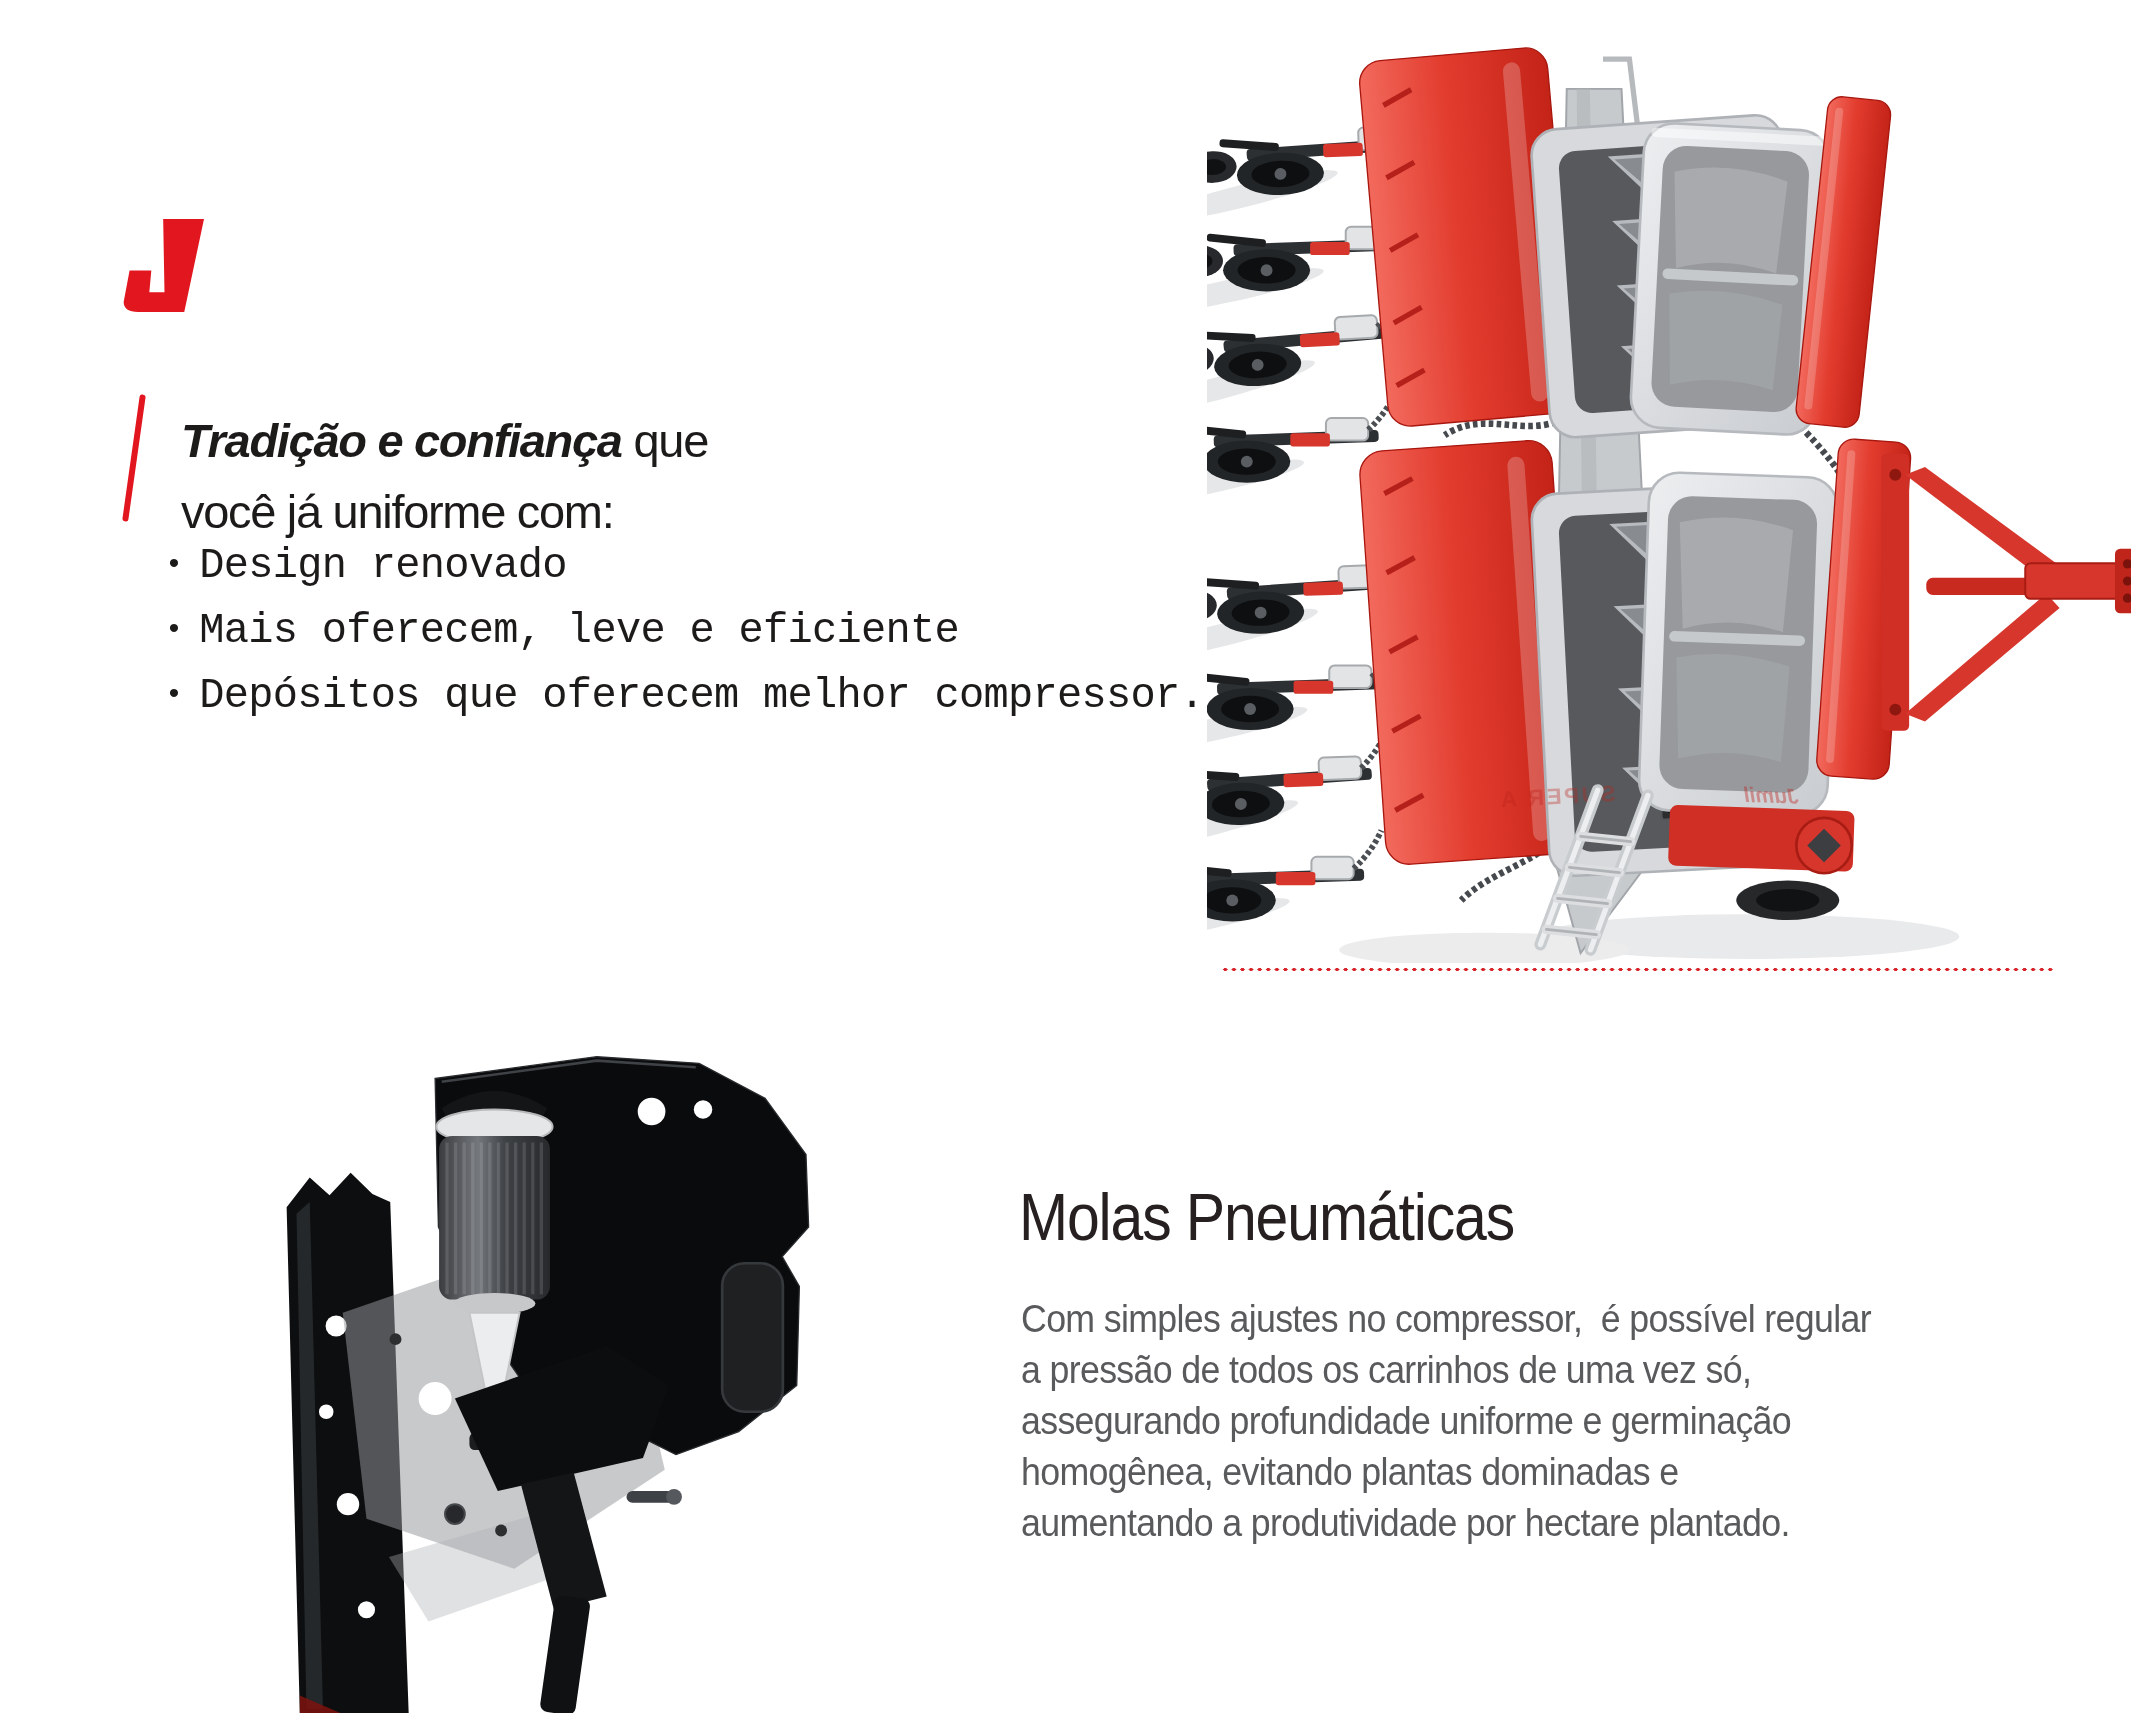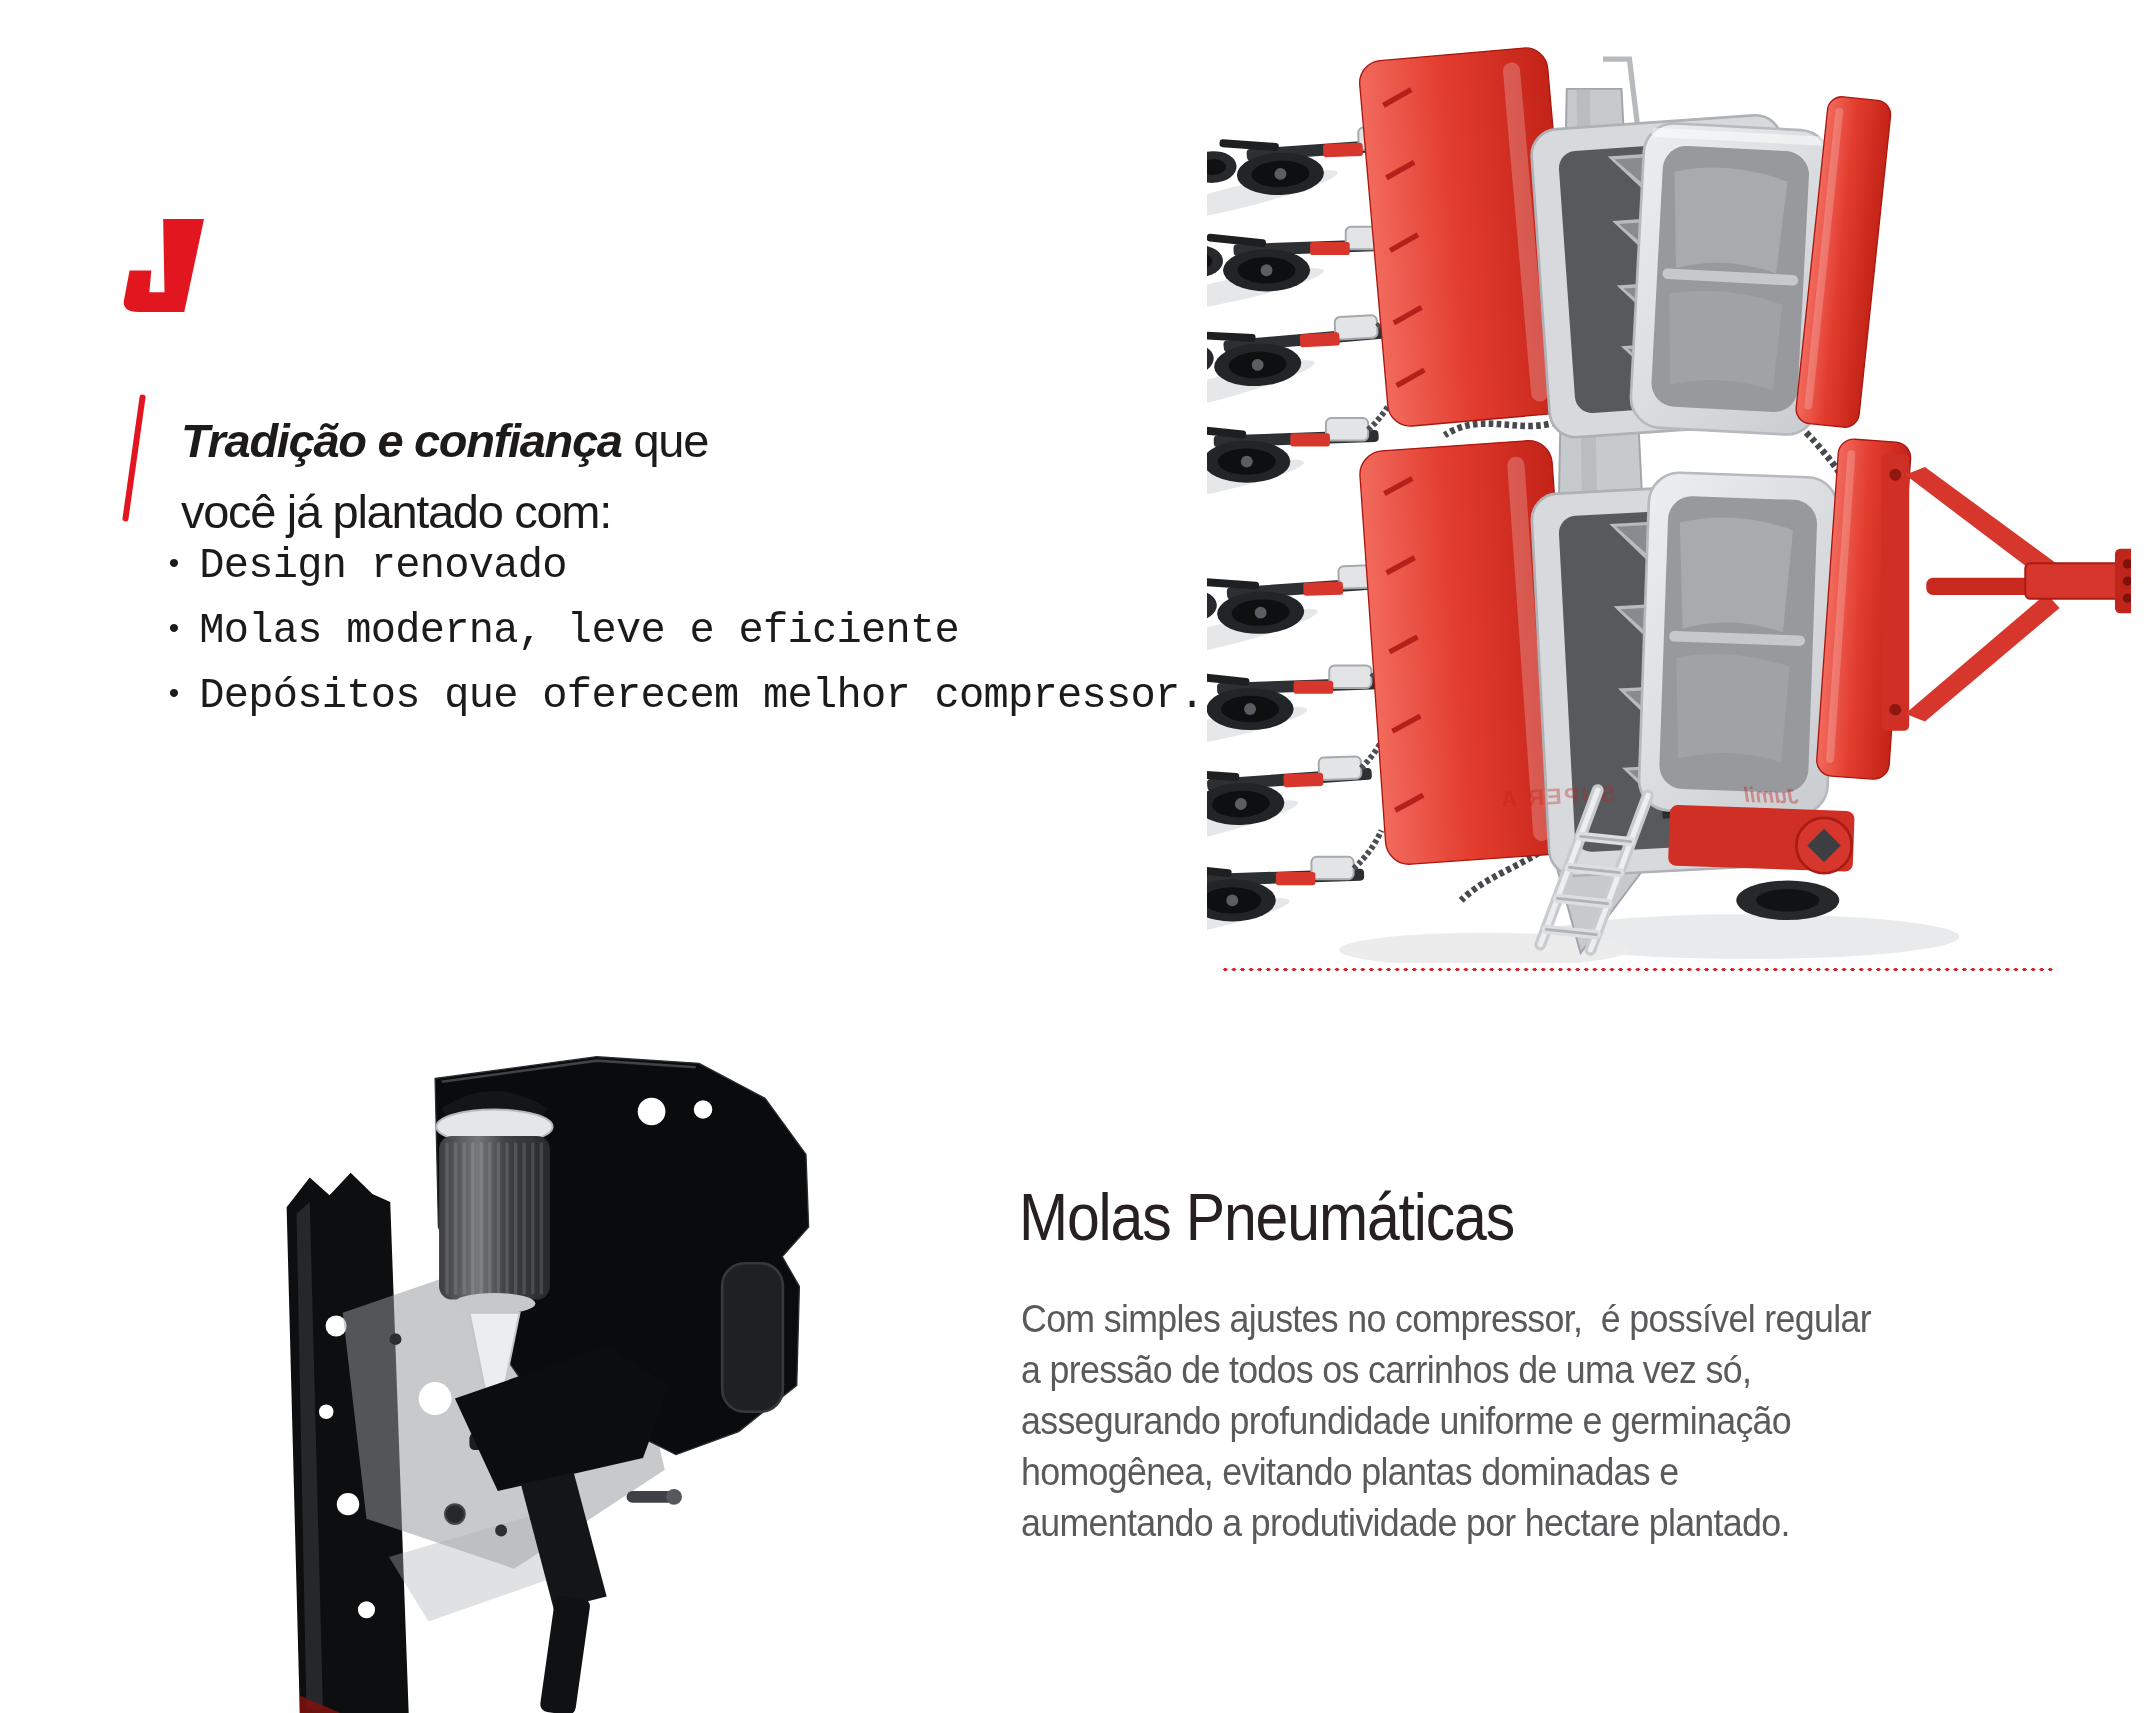--- a/index.html
+++ b/index.html
@@ -74,26 +74,26 @@
   <div class="abs logo-j">
     <svg width="81" height="93" viewBox="0 0 123 141">
       <path d="M61,0 H123 L93,141 H23 Q1,141 1,126 L10,78 H43 L40,111 H63 Z" fill="#e2161f"></path>
     </svg>
   </div>
 
   <div class="abs slash"></div>
 
   <h1 class="abs intro-heading">
     <span class="em">Tradição e confiança</span><span> que</span><br>
-    <span>você já plantado com:</span>
+    <span>você já uniforme com:</span>
   </h1>
 
   <ul class="abs bullets">
     <li><span class="dot">•</span><span>Design renovado</span></li>
-    <li><span class="dot">•</span><span>Molas moderna, leve e eficiente</span></li>
+    <li><span class="dot">•</span><span>Mais oferecem, leve e eficiente</span></li>
     <li><span class="dot">•</span><span>Depósitos que oferecem melhor compressor.</span></li>
   </ul>
 
   <div class="abs machine">
   <svg width="924" height="950" viewBox="0 0 1400 1440">
     <defs>
       <linearGradient id="rg" x1="0" y1="0" x2="1" y2="0">
         <stop offset="0" stop-color="#f26a5d"></stop>
             <stop offset=".45" stop-color="#e23c2e"></stop>
             <stop offset="1" stop-color="#c42318"></stop>

